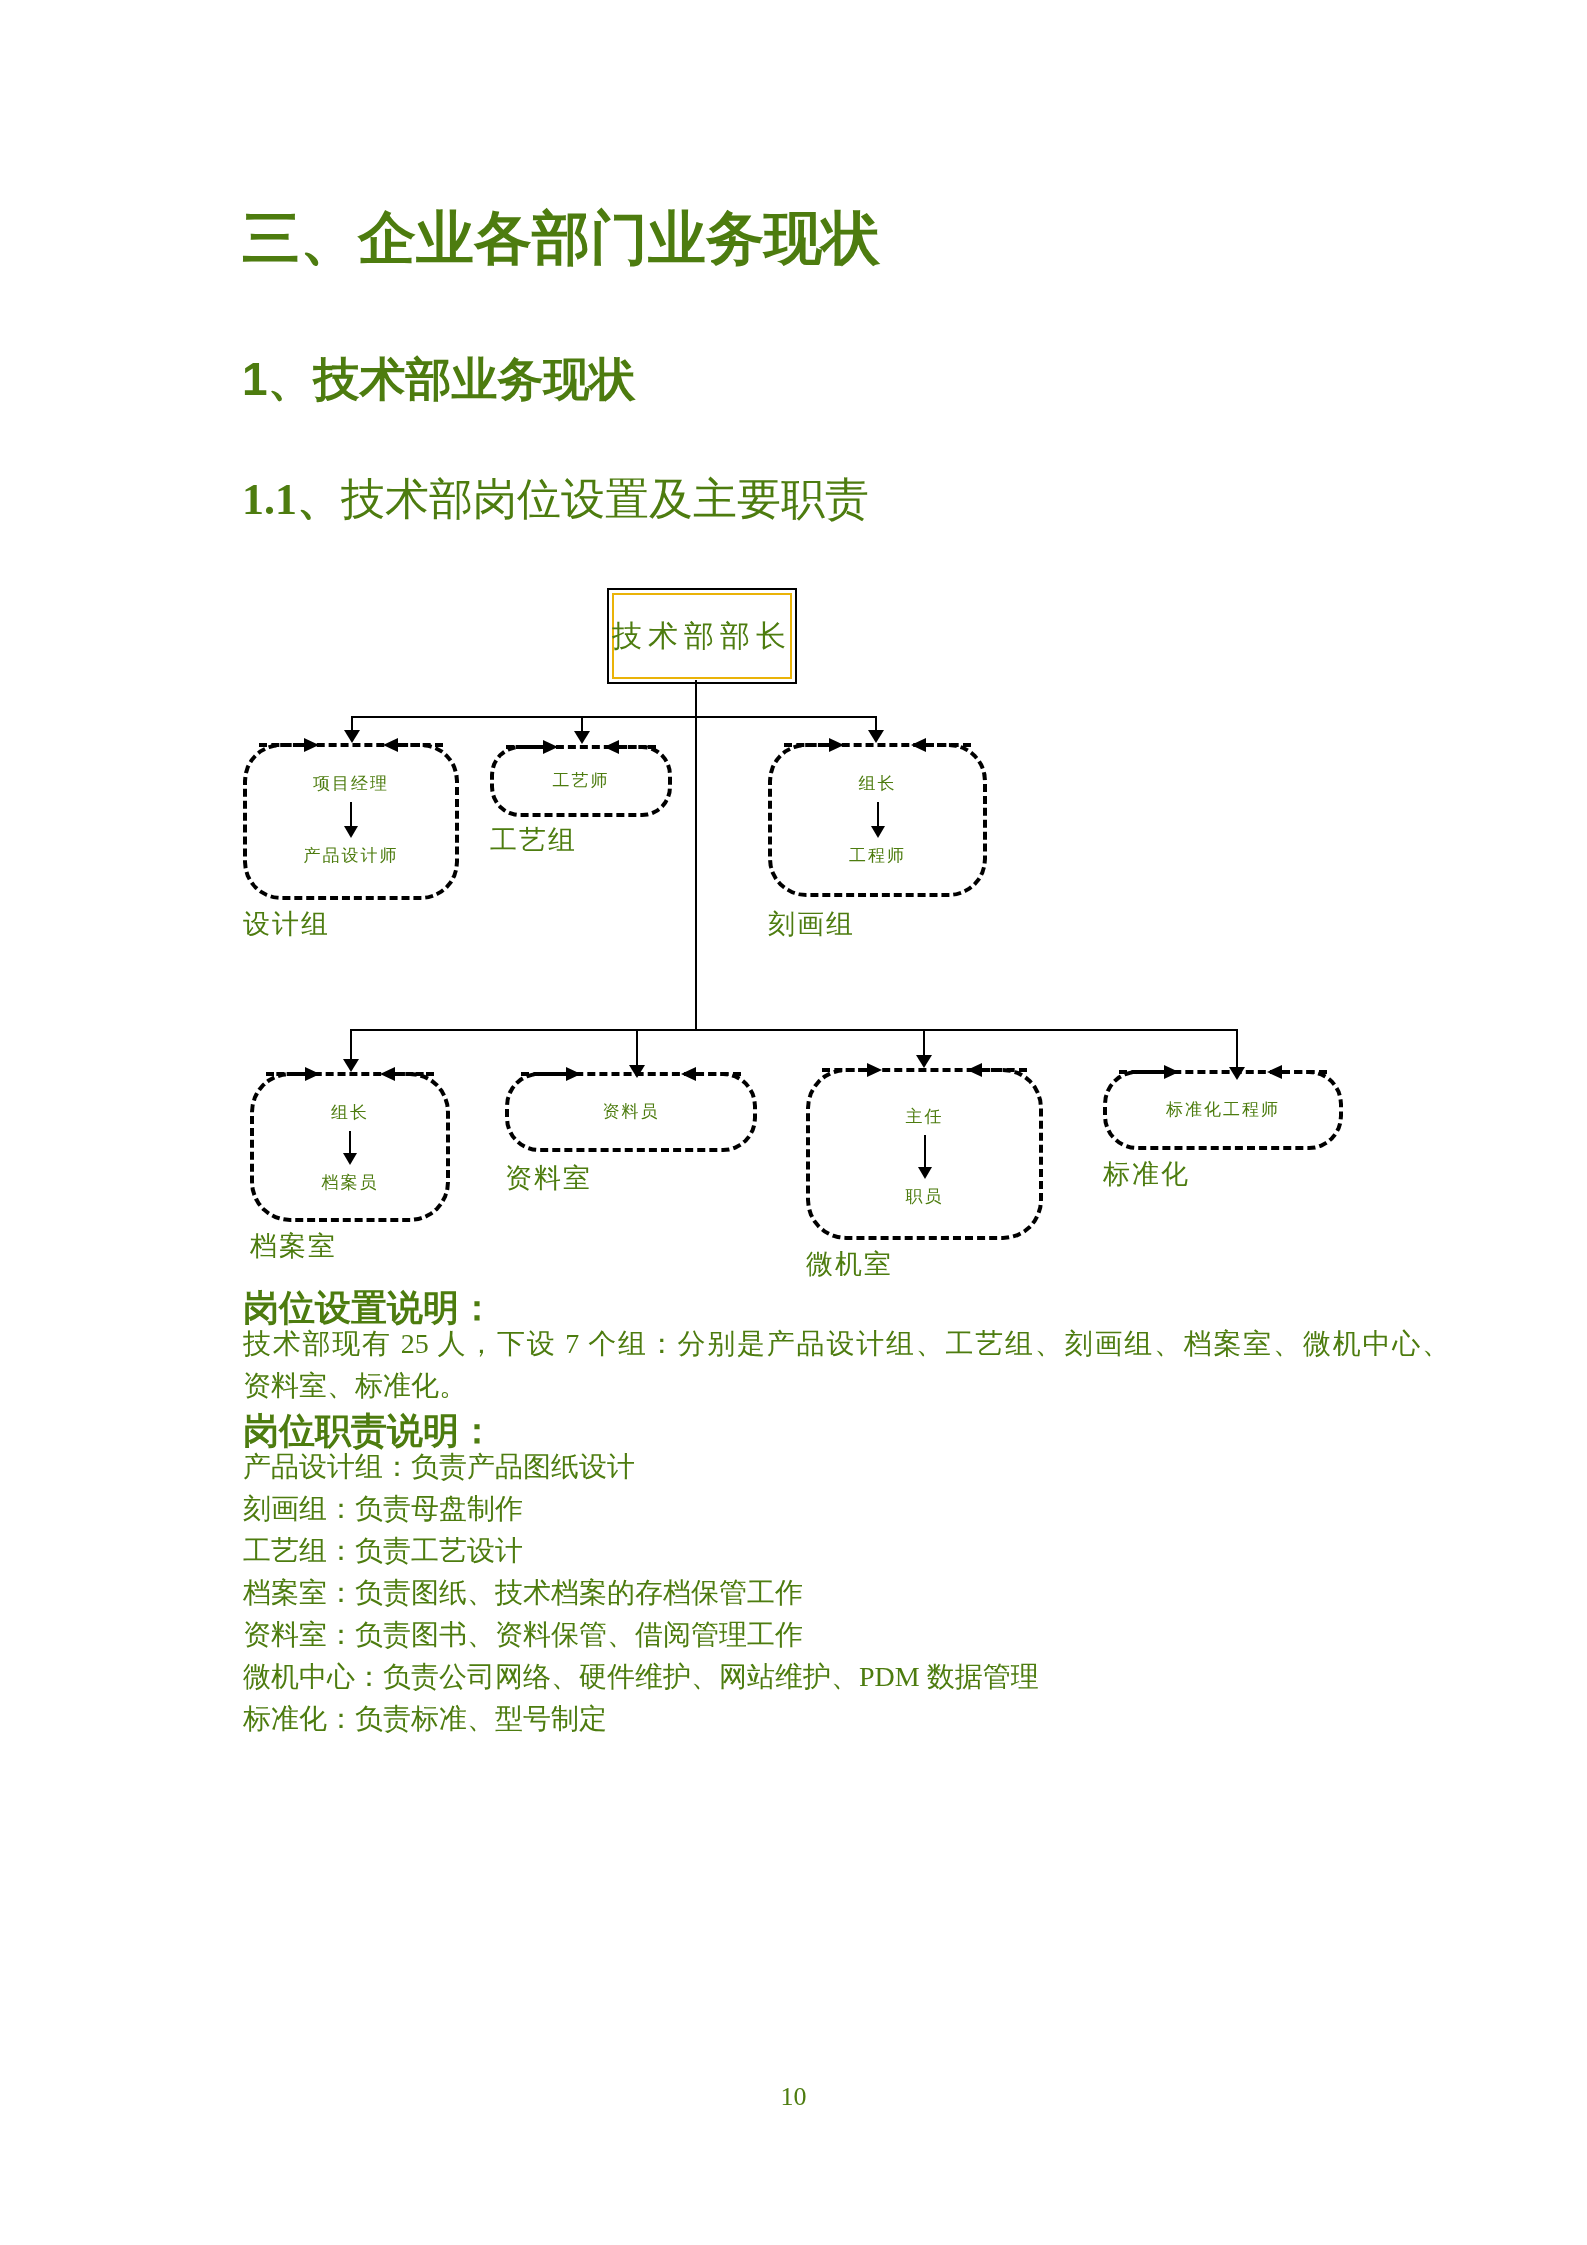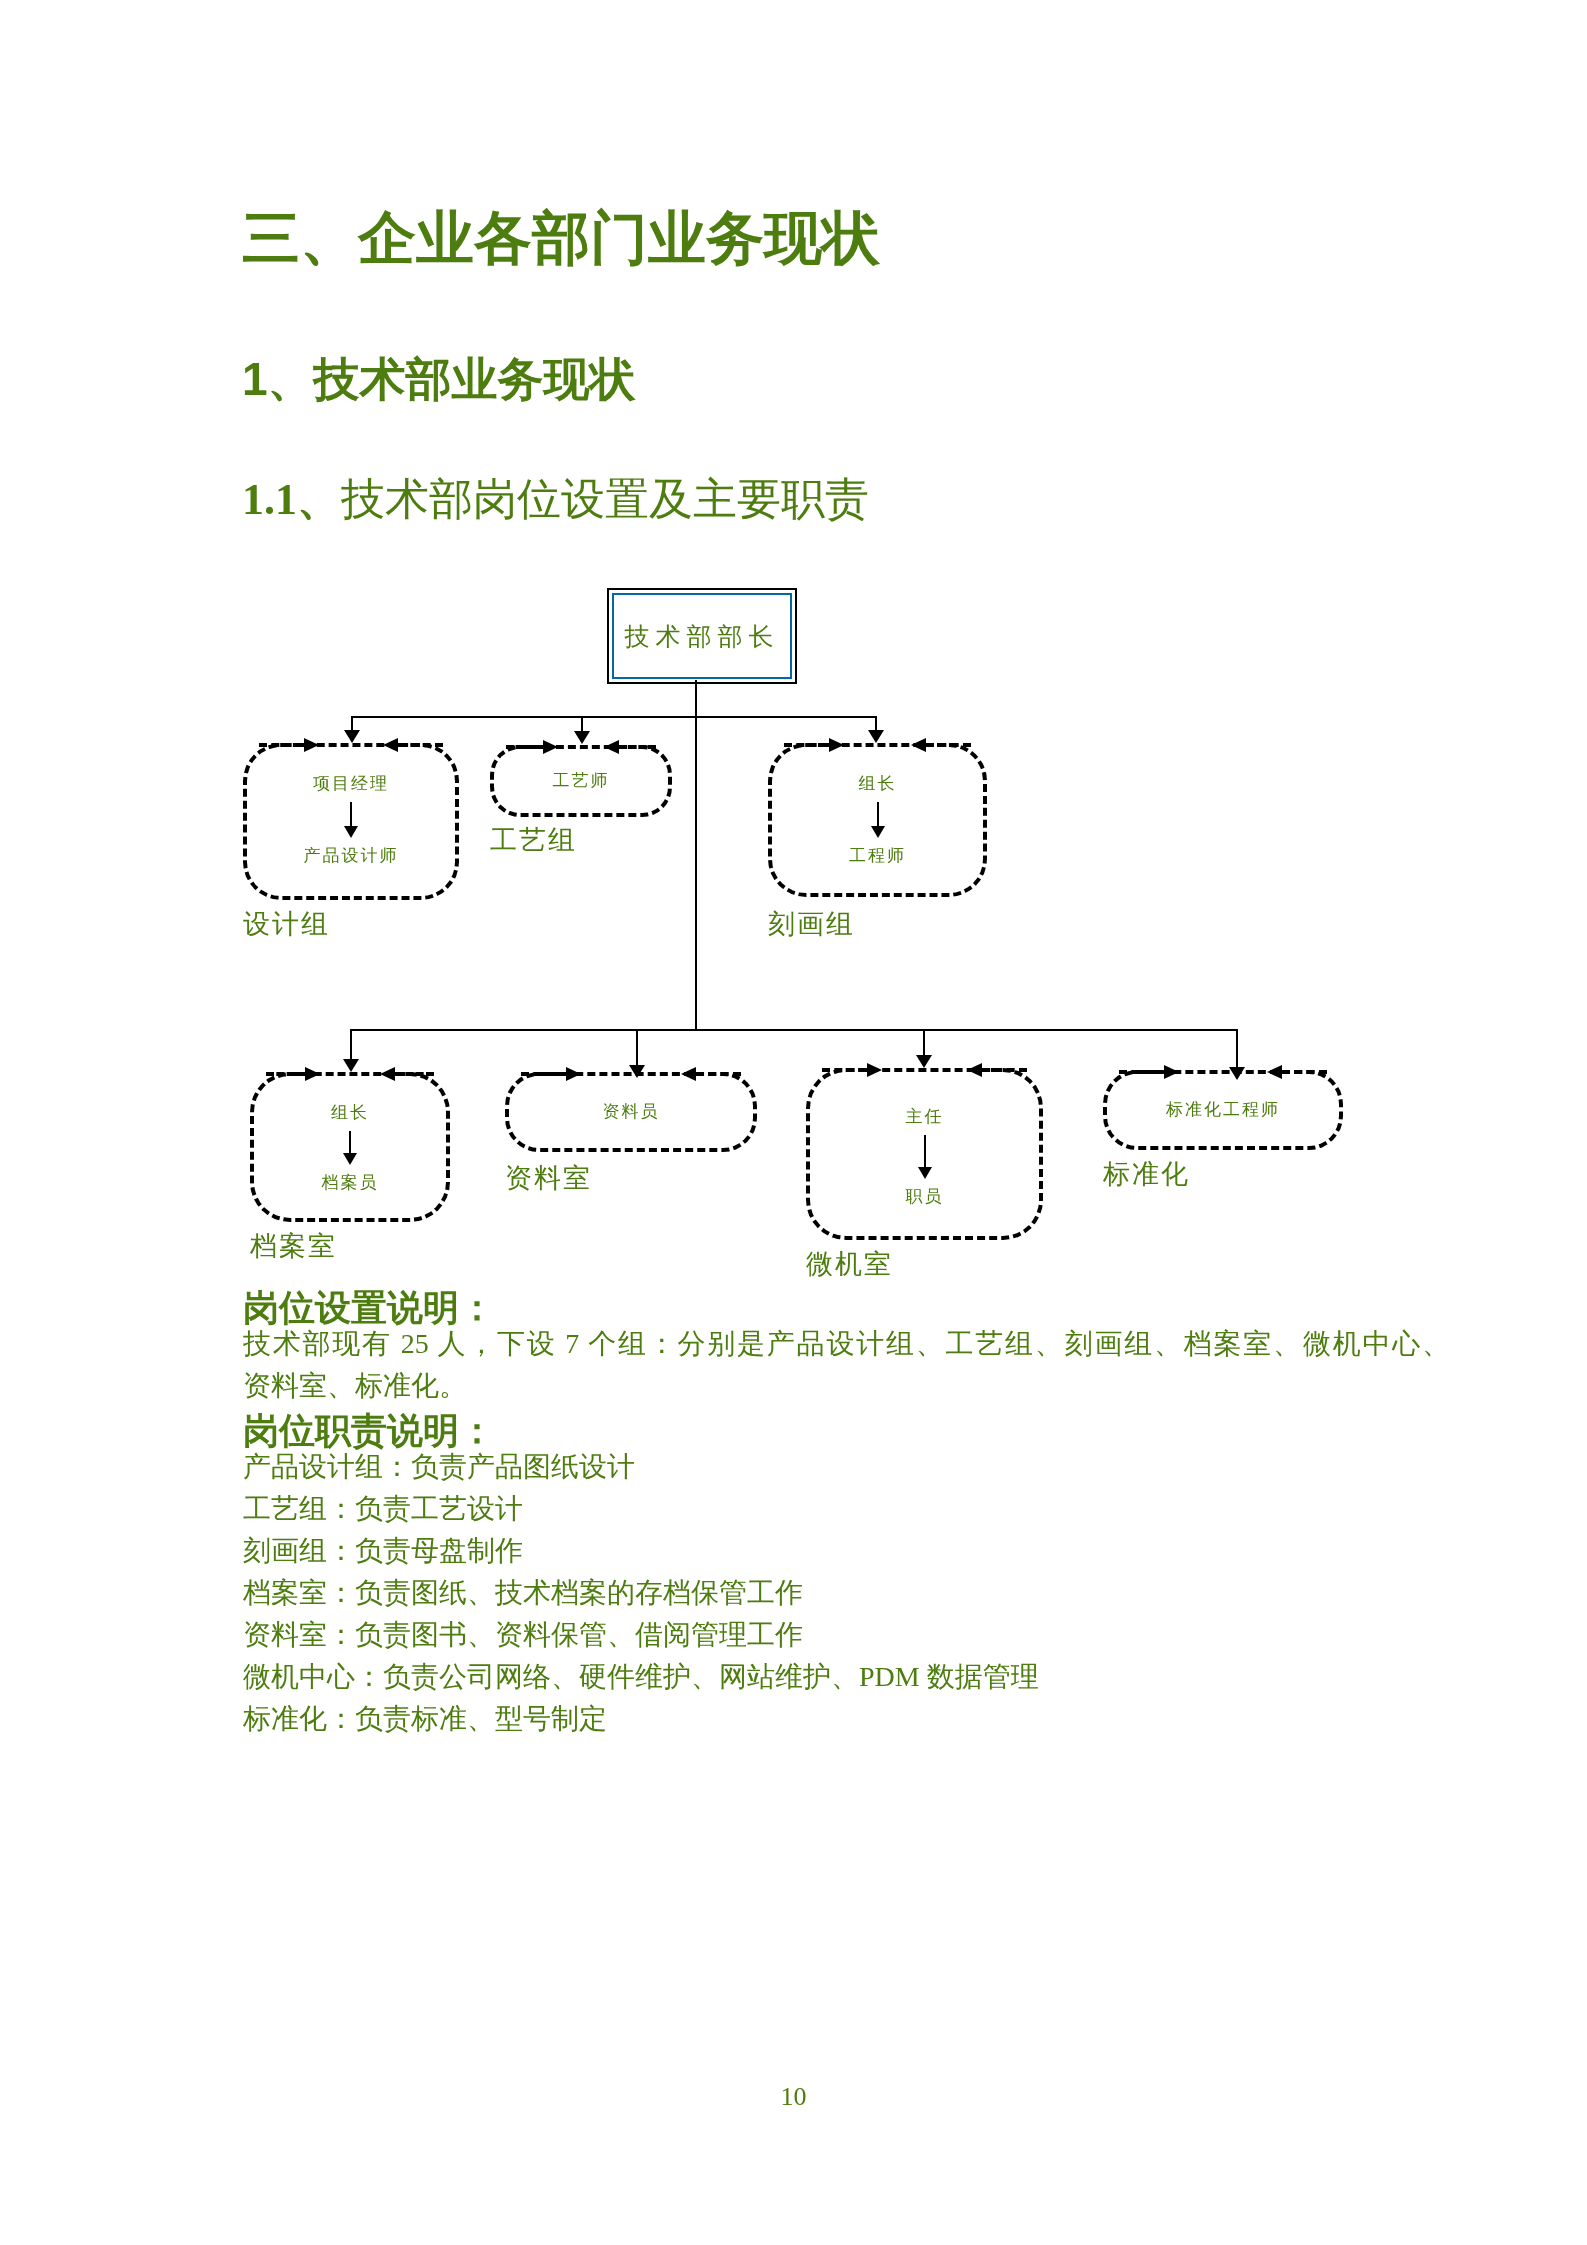--- a/index.html
+++ b/index.html
@@ -12,22 +12,22 @@
   .h2{position:absolute;left:242px;top:349px;font-size:46px;font-weight:bold;
       font-family:"Liberation Sans","DejaVu Sans",sans-serif;white-space:nowrap;}
   .h3{position:absolute;left:242px;top:470px;font-size:44px;white-space:nowrap;}
   .h3 .num{font-weight:bold;}
   
   .vline,.hline{position:absolute;background:#000;}
   .drop{position:absolute;width:16px;display:flex;flex-direction:column;align-items:center;}
   .drop .dl{width:2px;background:#000;}
   .drop .dh{width:0;height:0;border-left:8px solid transparent;border-right:8px solid transparent;border-top:13px solid #000;}
   .rootbox{position:absolute;left:607px;top:588px;width:186px;height:92px;border:2px solid #000;}
-  .rootbox .inner{position:absolute;left:3px;top:3px;right:3px;bottom:3px;border:2px solid #0369a1;
-      display:flex;align-items:center;justify-content:center;font-size:25px;letter-spacing:6px;white-space:nowrap;}
+  .rootbox .inner{position:absolute;left:3px;top:3px;right:3px;bottom:3px;border:2px solid #eab308;
+      display:flex;align-items:center;justify-content:center;font-size:30px;letter-spacing:6px;white-space:nowrap;}
   .dbox{position:absolute;border:4px dashed #000;box-sizing:border-box;
         display:flex;flex-direction:column;align-items:center;}
   .role{font-size:17px;letter-spacing:2px;white-space:nowrap;line-height:30px;}
   .mini-arrow{display:flex;flex-direction:column;align-items:center;margin:3px 0;}
   .mini-arrow .ml{width:2px;background:#000;}
   .mini-arrow .mh{width:0;height:0;border-left:7px solid transparent;border-right:7px solid transparent;border-top:12px solid #000;}
   .blabel{position:absolute;text-align:left;font-size:27px;letter-spacing:2px;white-space:nowrap;}
   
   .dar,.dal{position:absolute;top:-10px;height:16px;width:60px;display:flex;align-items:center;}
   .dar{left:12px;} .dal{right:12px;}
@@ -203,22 +203,22 @@
   </div>
   <div class="blabel" style="left:1103px;top:1156px;width:240px;">标准化</div>
 
   <div class="ntitle" style="top:1284px;">岗位设置说明：</div>
   <div class="nline njust" style="top:1325px;">技术部现有 25 人，下设 7 个组：分别是产品设计组、工艺组、刻画组、档案室、微机中心、</div>
   <div class="nline" style="top:1367px;">资料室、标准化。</div>
   <div class="ntitle" style="top:1407px;">岗位职责说明：</div>
 
   <div class="duties">
     <div>产品设计组：负责产品图纸设计</div>
+    <div>刻画组：负责母盘制作</div>
     <div>工艺组：负责工艺设计</div>
-    <div>刻画组：负责母盘制作</div>
     <div>档案室：负责图纸、技术档案的存档保管工作</div>
     <div>资料室：负责图书、资料保管、借阅管理工作</div>
     <div>微机中心：负责公司网络、硬件维护、网站维护、PDM 数据管理</div>
     <div>标准化：负责标准、型号制定</div>
   </div>
 
   <div class="pagenum">10</div>
 </div>
 
 </body></html>

